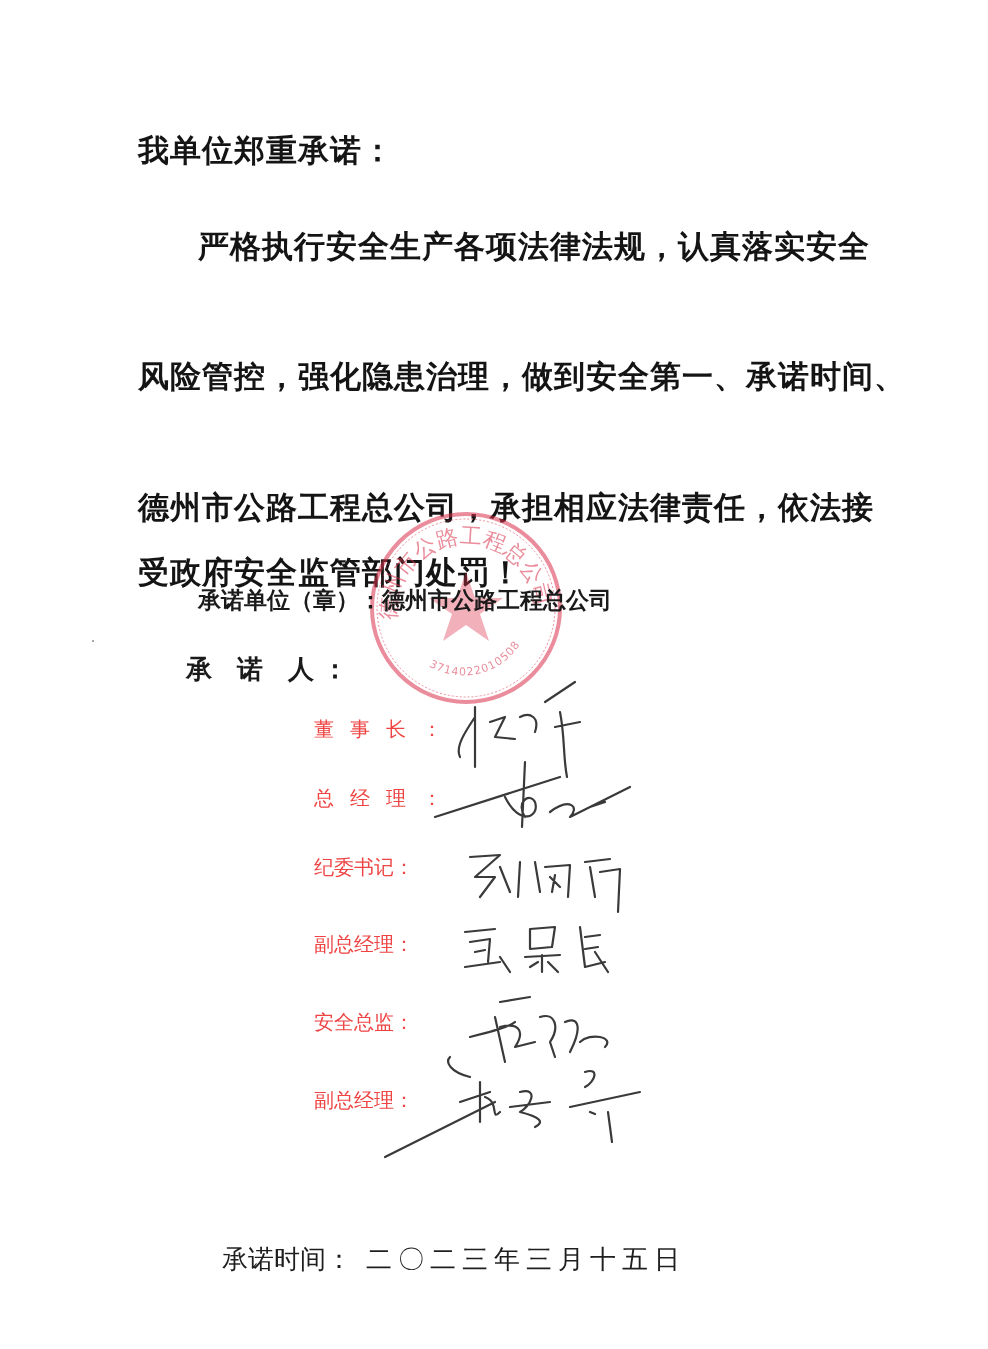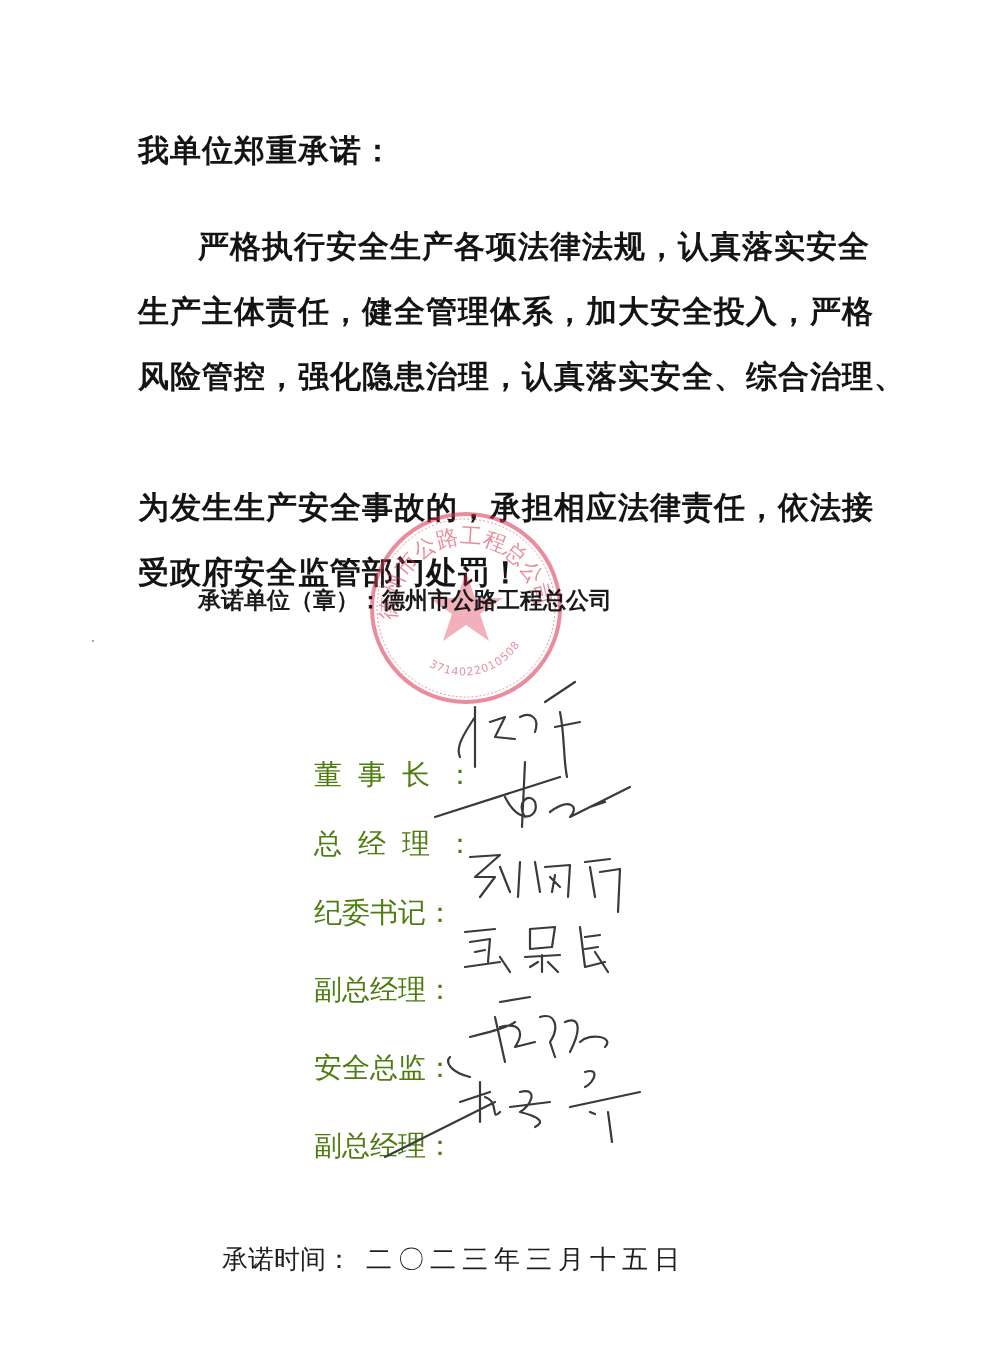--- a/index.html
+++ b/index.html
@@ -9,40 +9,39 @@
     }
     .page { position: absolute; left: 0; top: 12px; width: 988px; height: 1349px; }
     .bold { font-weight: bold; font-size: 31px; letter-spacing: 1px; color: #141414; }
     .line { position: absolute; white-space: nowrap; }
     .heading { left: 138px; top: 118px; }
     .para-line { left: 138px; width: 700px; text-align: justify; text-align-last: justify; margin-top: 28px; }
     .para-line.first { left: 198px; width: 640px; }
     .para-line.last { text-align-last: left; }
     .unit { left: 198px; top: 573px; font-size: 23px; font-weight: bold; }
     .person-label { left: 186px; top: 640px; font-size: 26px; font-weight: bold; letter-spacing: 8px; }
-    .sig-label { position: absolute; left: 314px; font-size: 28px; color: #4d7c0f; font-family: "DejaVu Sans", "Liberation Sans", sans-serif; white-space: nowrap; margin-top: 40px; }
+    .sig-label { position: absolute; left: 314px; font-size: 20px; color: #ef4444; font-family: "DejaVu Sans", "Liberation Sans", sans-serif; white-space: nowrap; }
     .sig-label .spaced { letter-spacing: 16px; }
     .sig { position: absolute; }
     .sig path { fill: none; stroke: #3a3a3a; stroke-width: 2.2; stroke-linecap: round; stroke-linejoin: round; }
     .date { position: absolute; left: 222px; top: 1230px; font-size: 26px; font-family: "DejaVu Sans", "Liberation Sans", sans-serif; color: #1e1e1e; white-space: nowrap; text-align: right; }
     .date .val { letter-spacing: 6px; margin-left: 14px; }
     .stamp { position: absolute; left: 368px; top: 498px; width: 196px; height: 196px; opacity: 0.55; }
     .dot { position: absolute; width: 2px; height: 2px; background: #888; border-radius: 1px; }
   </style>
 </head>
 <body>
 
 <div class="page">
 
   <div class="line bold heading">我单位郑重承诺：</div>
 
   <div class="line bold para-line first" style="top:186px;">严格执行安全生产各项法律法规，认真落实安全</div>
-  <div class="line bold para-line" style="top:251px;">生产主体责任，健全管理体系，加大安全投入，严格</div>
-  <div class="line bold para-line" style="top:316px;">风险管控，强化隐患治理，认真落实安全、综合治理、</div>
-  <div class="line bold para-line" style="top:447px;">为发生生产安全事故的，承担相应法律责任，依法接</div>
+  <div class="line bold para-line" style="top:316px;">风险管控，强化隐患治理，做到安全第一、承诺时间、</div>
+  <div class="line bold para-line" style="top:447px;">德州市公路工程总公司，承担相应法律责任，依法接</div>
   <div class="line bold para-line last" style="top:512px; width:auto;">受政府安全监管部门处罚！</div>
 
   <svg class="stamp" viewBox="0 0 196 196">
     <defs>
       <path id="stampArc" d="M 30 120 A 70 70 0 1 1 166 120"></path>
       <path id="codeArc" d="M 52 150 A 68 68 0 0 0 160 118"></path>
     </defs>
     <circle cx="98" cy="98" r="94" fill="none" stroke="#d9304a" stroke-width="4"></circle>
     <circle cx="98" cy="98" r="89" fill="none" stroke="#d9304a" stroke-width="1" stroke-dasharray="2 2"></circle>
     <polygon points="98,62 107,88 135,88 112,104 121,131 98,115 75,131 84,104 61,88 89,88" fill="#d9304a" opacity="0.7"></polygon>
@@ -51,20 +50,21 @@
     </text>
     <text font-size="11" fill="#d9304a" font-family="DejaVu Sans, sans-serif" letter-spacing="1">
       <textPath href="#codeArc" startOffset="8%">3714022010508</textPath>
     </text>
   </svg>
 
   <div class="line unit">
     <span>承诺单位（章）：</span><span>德州市公路工程总公司</span>
   </div>
 
+  <div class="line person-label">承 诺 人：</div>
 
   <div class="sig-label" style="top:704px;"><span class="spaced">董事长：</span></div>
   <svg class="sig" style="left:445px; top:665px;" width="150" height="110" viewBox="0 0 150 110">
     <path d="M30 40 C20 55, 10 70, 15 80 M30 30 L30 90 M45 45 L60 40 L50 60 L70 62 M75 40 C85 35, 95 40, 90 55 M100 25 L130 5 M115 35 C120 60, 118 80, 122 100 M110 50 L135 45"></path>
   </svg>
 
   <div class="sig-label" style="top:773px;"><span class="spaced">总经理：</span></div>
   <svg class="sig" style="left:430px; top:745px;" width="220" height="80" viewBox="0 0 220 80">
     <path d="M5 60 L130 20 M95 5 L92 70 M75 40 C90 70, 110 60, 105 45 C100 35, 85 45, 95 60 M120 55 C140 40, 150 50, 140 60 L200 30 M160 50 L175 45"></path>
   </svg>

